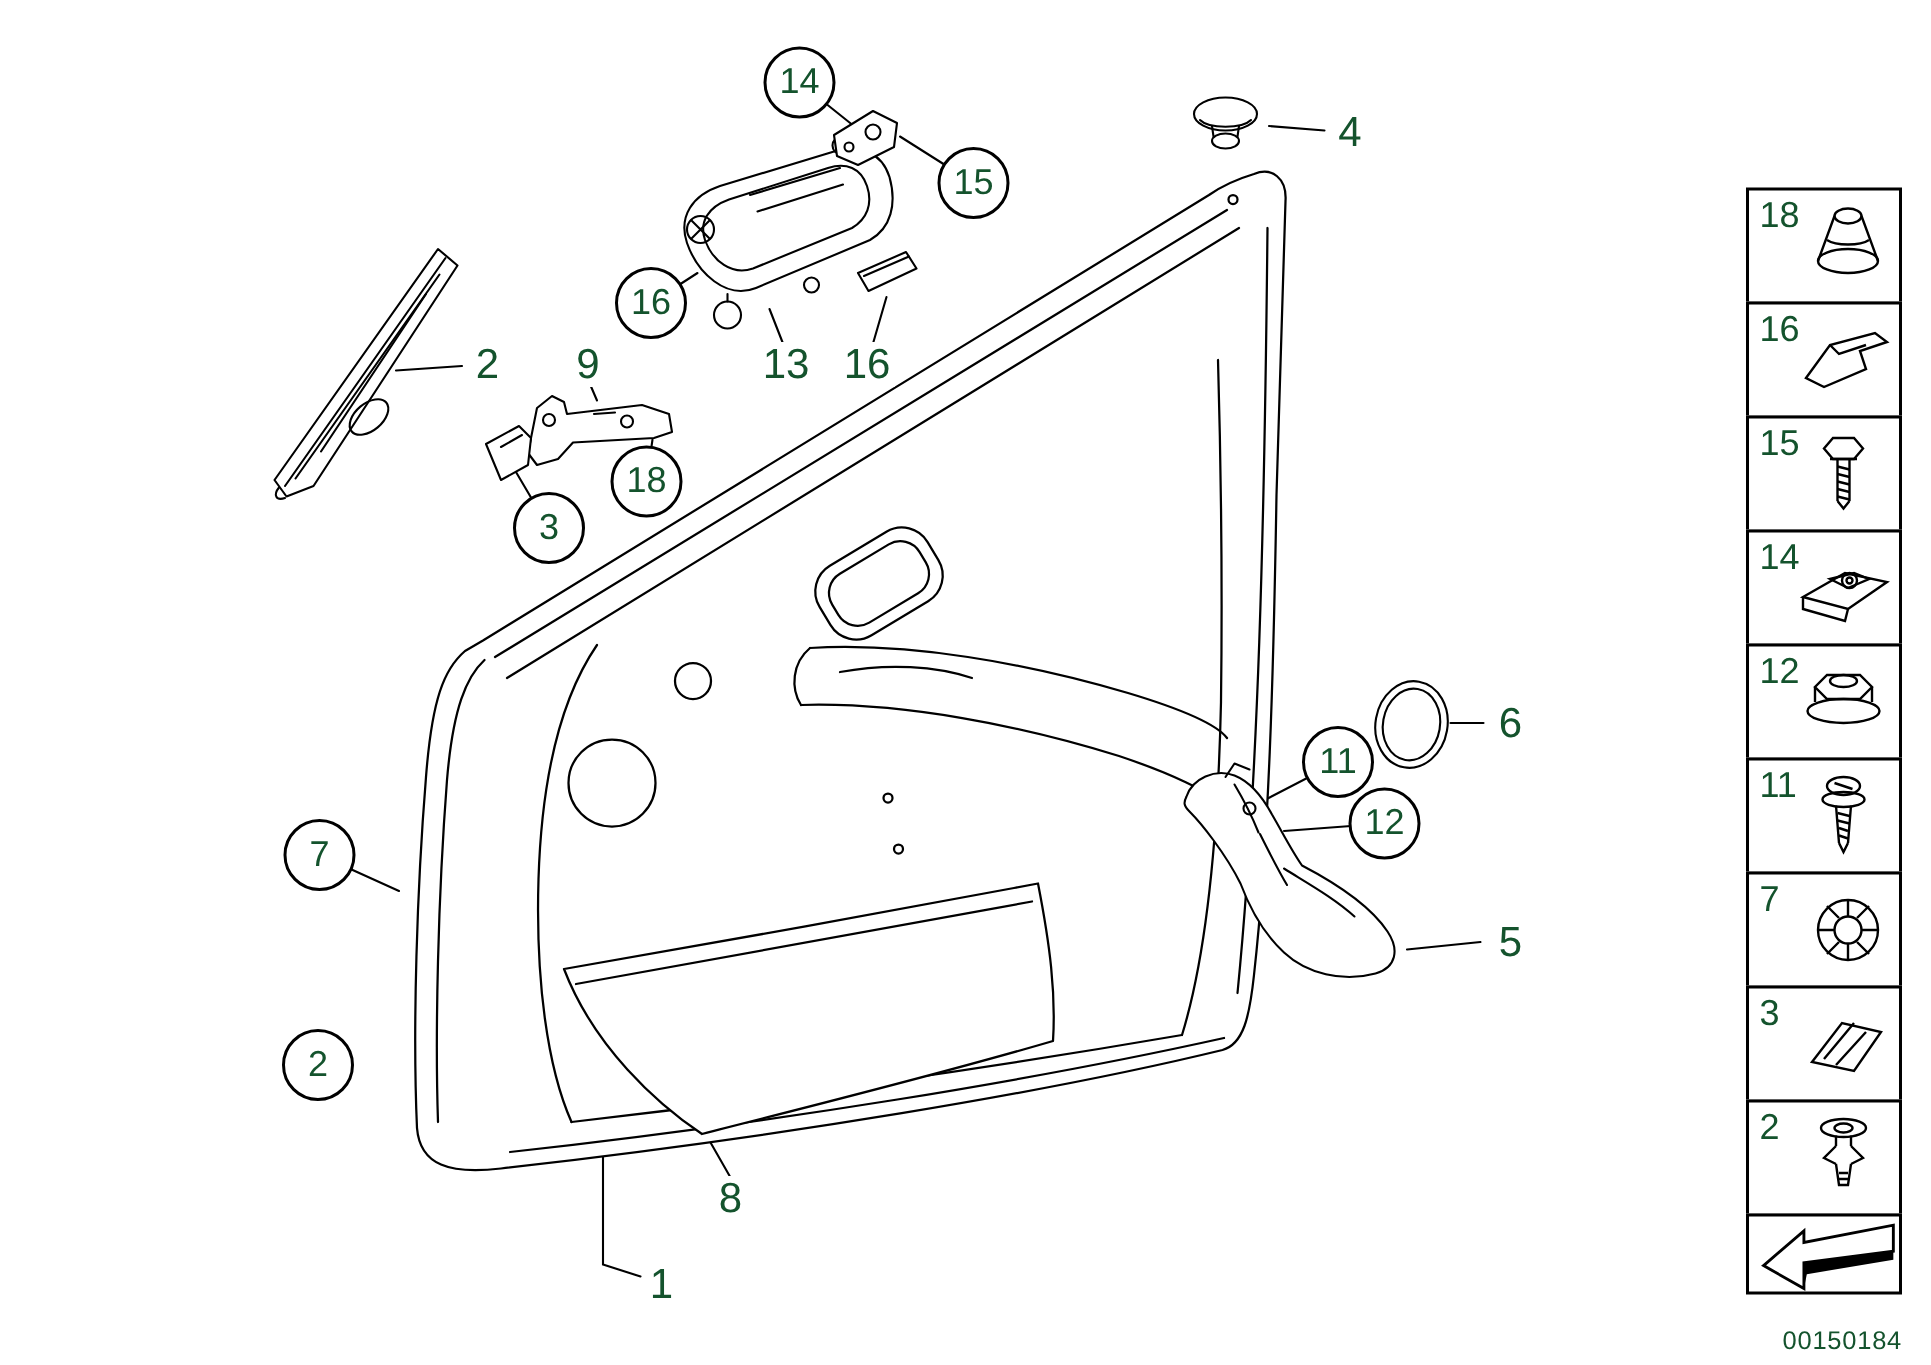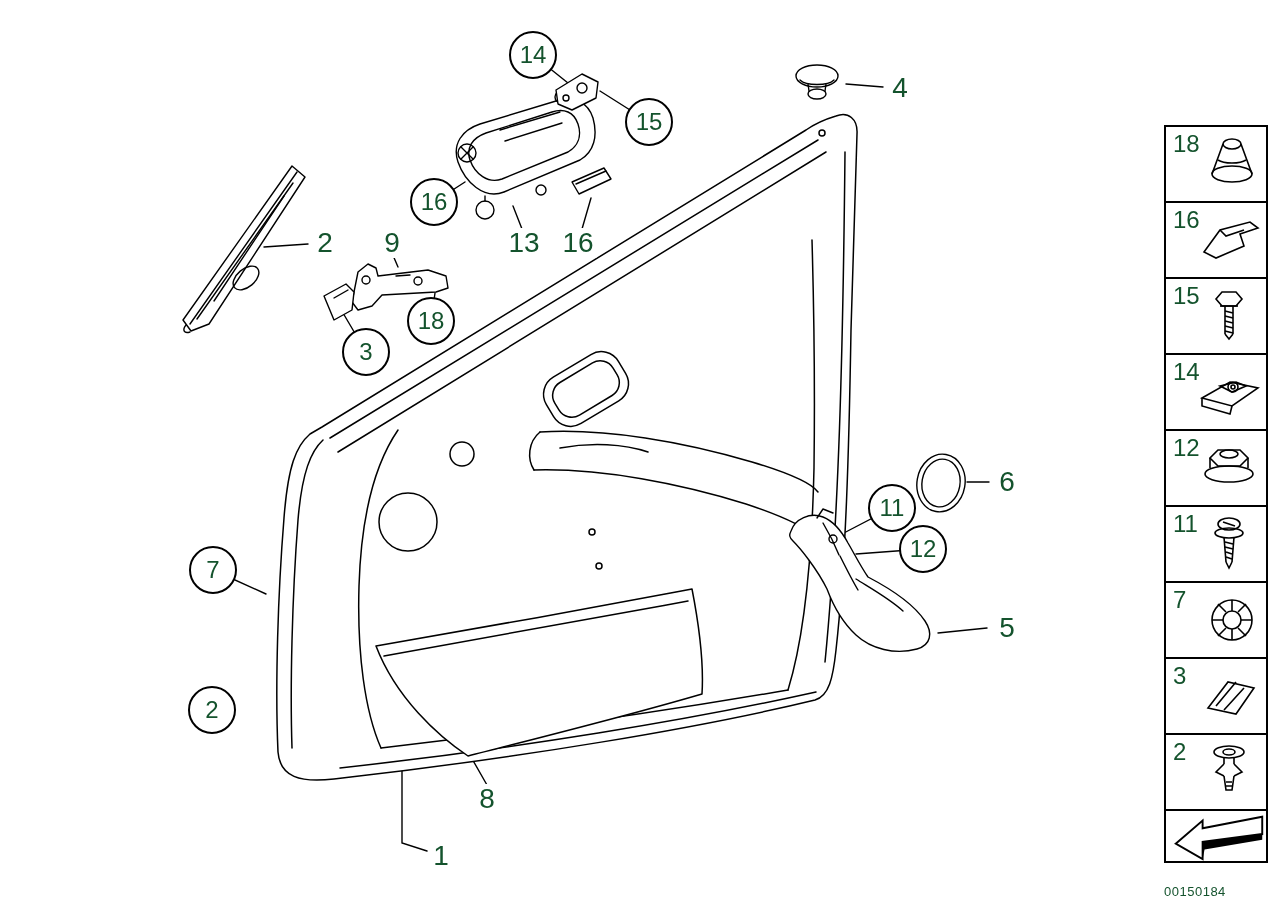--- a/index.html
+++ b/index.html
@@ -16,22 +16,22 @@
   .callout.plain{font-size:28px;line-height:1;background:#fff;padding:1px 3px;}
   .legend{position:absolute;left:1164px;top:125px;width:104px;}
   .legend .cell{
     position:relative;height:74px;border:2px solid #000;margin-top:-2px;background:#fff;
   }
   .legend .cell:first-child{margin-top:0;}
   .legend .cell .num{position:absolute;left:7px;top:5px;font-size:24px;line-height:1;}
   .legend .cell svg{position:absolute;right:2px;top:5px;}
   .legend .cell.arrow-cell{height:50px;}
   .diagram-id{
-    position:absolute;left:1164px;top:884px;width:104px;
-    font-size:13px;letter-spacing:0.5px;
+    position:absolute;left:1164px;top:884px;width:104px;text-align:right;
+    font-size:17px;letter-spacing:0.5px;
   }
 </style>
 </head>
 <body>
 
 <div class="canvas">
 
   <svg class="art" width="1287" height="910" viewBox="0 0 1287 910">
 
     <g stroke="#000" stroke-width="1.4" fill="none" stroke-linecap="round">

